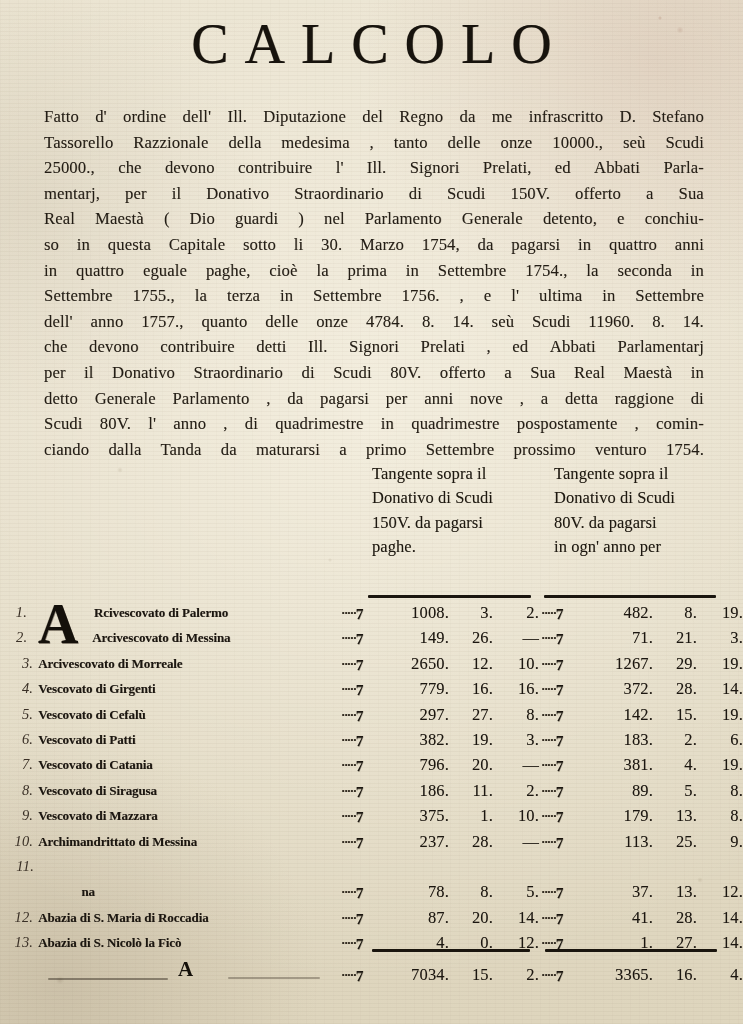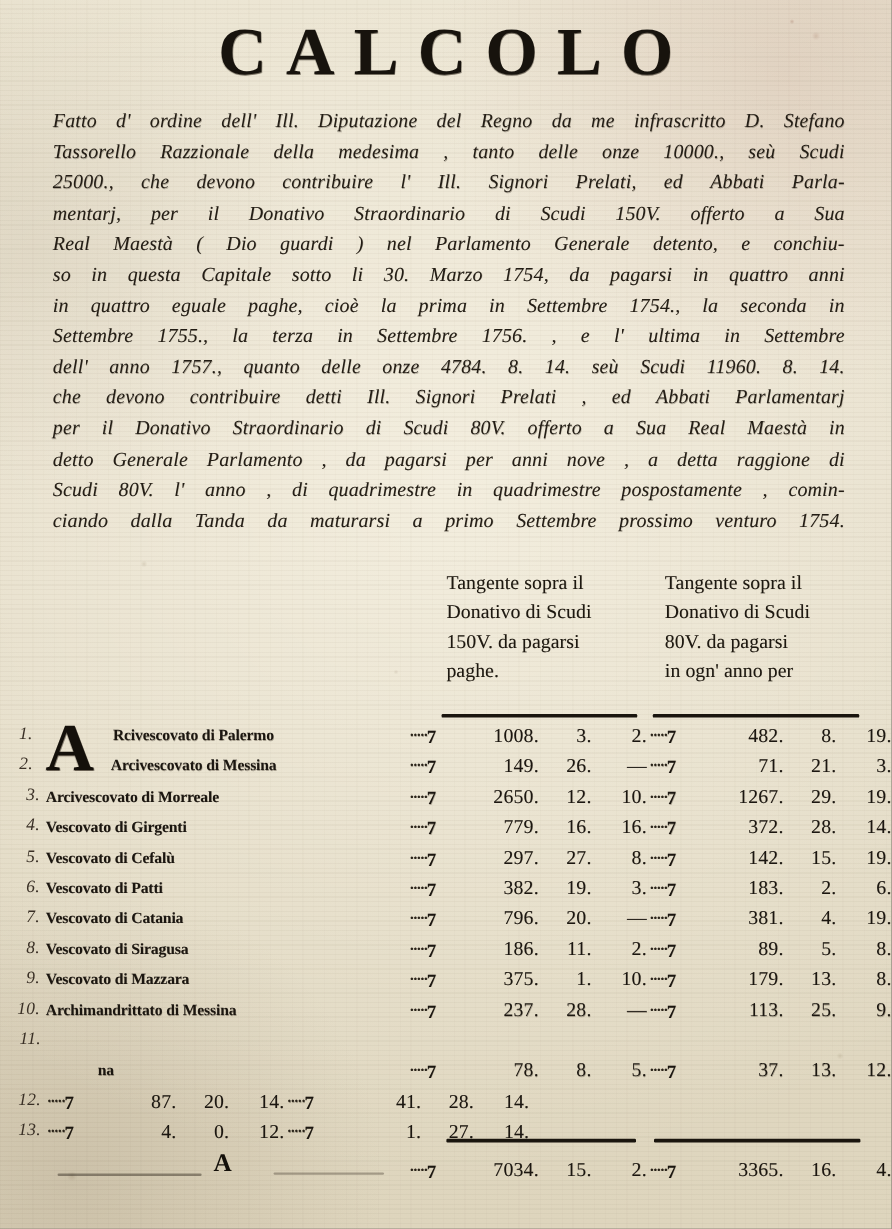--- a/index.html
+++ b/index.html
@@ -52,35 +52,34 @@
 
   
   #title {
     position: absolute;
     top: 12px;
     left: 0;
     width: 743px;
     text-align: center;
     font-family: "Liberation Serif", serif;
     font-size: 56px;
-    font-weight: 700;
+    font-weight: 400;
     letter-spacing: 16px;
     text-indent: 16px;
     color: #17130d;
     text-shadow: 0.5px 0.4px 0 rgba(40,30,20,0.45), -0.4px 0.3px 0 rgba(40,30,20,0.25);
   }
 
   
   #preamble {
     position: absolute;
-    top: 88px;
+    top: 104px;
     left: 44px;
     width: 660px;
     font-family: "Liberation Serif", serif;
-    font-style: italic;
     font-size: 16.6px;
     line-height: 25.6px;
     text-align: justify;
     text-align-last: justify;
     color: #231d15;
     letter-spacing: 0.15px;
     text-shadow: 0.35px 0.25px 0 rgba(45,35,22,0.30);
   }
   #preamble .ln {
     display: block;
@@ -96,21 +95,20 @@
   }
 
   
   #colheads {
     position: absolute;
     top: 462px;
     left: 372px;
     width: 340px;
     display: flex;
     gap: 24px;
-    margin-top: 12px;
   }
   .colhead {
     width: 158px;
     font-family: "Liberation Serif", serif;
     font-size: 16.4px;
     line-height: 24.4px;
     color: #1d1810;
     letter-spacing: 0.1px;
     text-shadow: 0.3px 0.2px 0 rgba(45,35,22,0.32);
   }
@@ -652,37 +650,39 @@
           <div class="grp grp2">
             <div class="onza"><span class="dots">·····</span><span>7</span></div>
             <div class="v-main">37.</div>
             <div class="v-a">13.</div>
             <div class="v-b">12.</div>
           </div>
         </div>
       </div>
       <div class="row">
         <div class="rnum">12.</div>
+        <div class="rname ">Abazia di S. Maria di Roccadia</div>
         <div class="nums">
           <div class="grp">
             <div class="onza"><span class="dots">·····</span><span>7</span></div>
             <div class="v-main">87.</div>
             <div class="v-a">20.</div>
             <div class="v-b">14.</div>
           </div>
           <div class="grp grp2">
             <div class="onza"><span class="dots">·····</span><span>7</span></div>
             <div class="v-main">41.</div>
             <div class="v-a">28.</div>
             <div class="v-b">14.</div>
           </div>
         </div>
       </div>
       <div class="row">
         <div class="rnum">13.</div>
+        <div class="rname ">Abazia di S. Nicolò la Ficò</div>
         <div class="nums">
           <div class="grp">
             <div class="onza"><span class="dots">·····</span><span>7</span></div>
             <div class="v-main">4.</div>
             <div class="v-a">0.</div>
             <div class="v-b">12.</div>
           </div>
           <div class="grp grp2">
             <div class="onza"><span class="dots">·····</span><span>7</span></div>
             <div class="v-main">1.</div>

